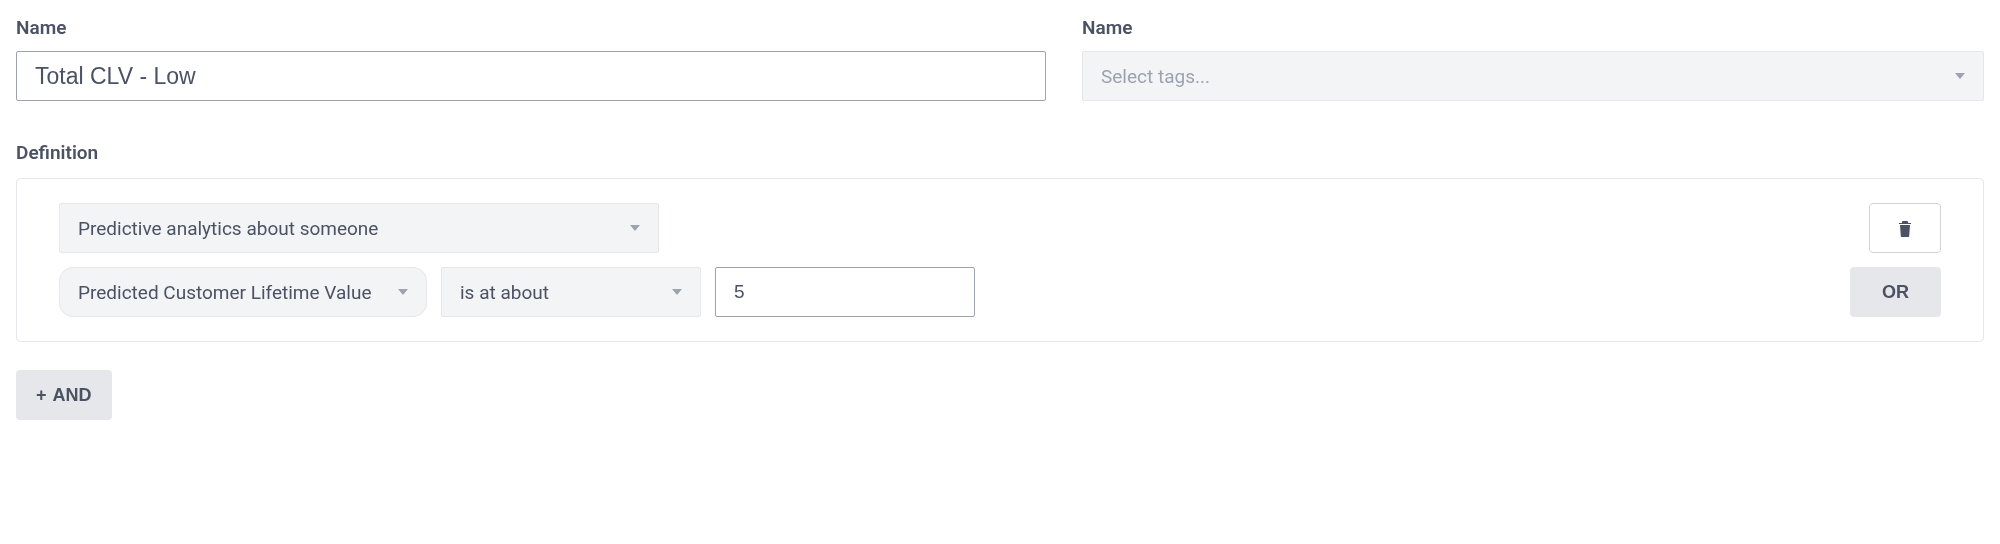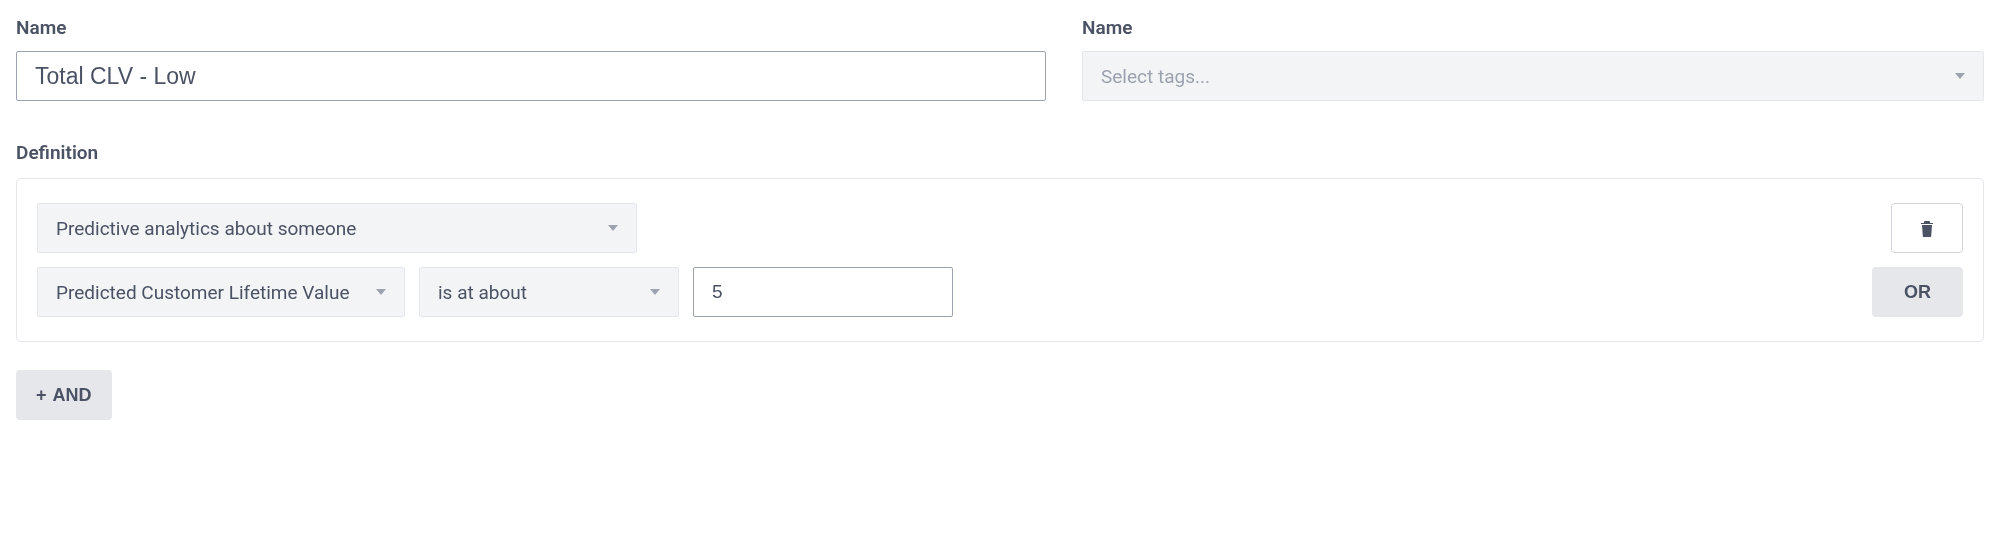--- a/index.html
+++ b/index.html
@@ -64,21 +64,21 @@
       border-left: 5px solid transparent;
       border-right: 5px solid transparent;
       border-top: 6px solid #9ca3af;
     }
     .definition-section {
       margin-top: 0;
     }
     .definition-card {
       border: 1px solid #e5e7eb;
       border-radius: 4px;
-      padding: 24px 20px;
+      padding: 24px 42px;
       margin-top: 14px;
     }
     .definition-header-row {
       display: flex;
       align-items: center;
       justify-content: space-between;
       margin-bottom: 14px;
     }
     .condition-type-select {
       width: 600px;
@@ -112,21 +112,21 @@
     }
     .condition-row {
       display: flex;
       align-items: center;
       gap: 14px;
     }
     .attribute-select {
       width: 368px;
       height: 50px;
       border: 1px solid #e5e7eb;
-      border-radius: 2px;
+      border-radius: 14px;
       padding: 0 18px;
       background: #f3f4f6;
       display: flex;
       align-items: center;
       justify-content: space-between;
       cursor: pointer;
       color: #4a5264;
       font-size: 19px;
     }
     .operator-select {

